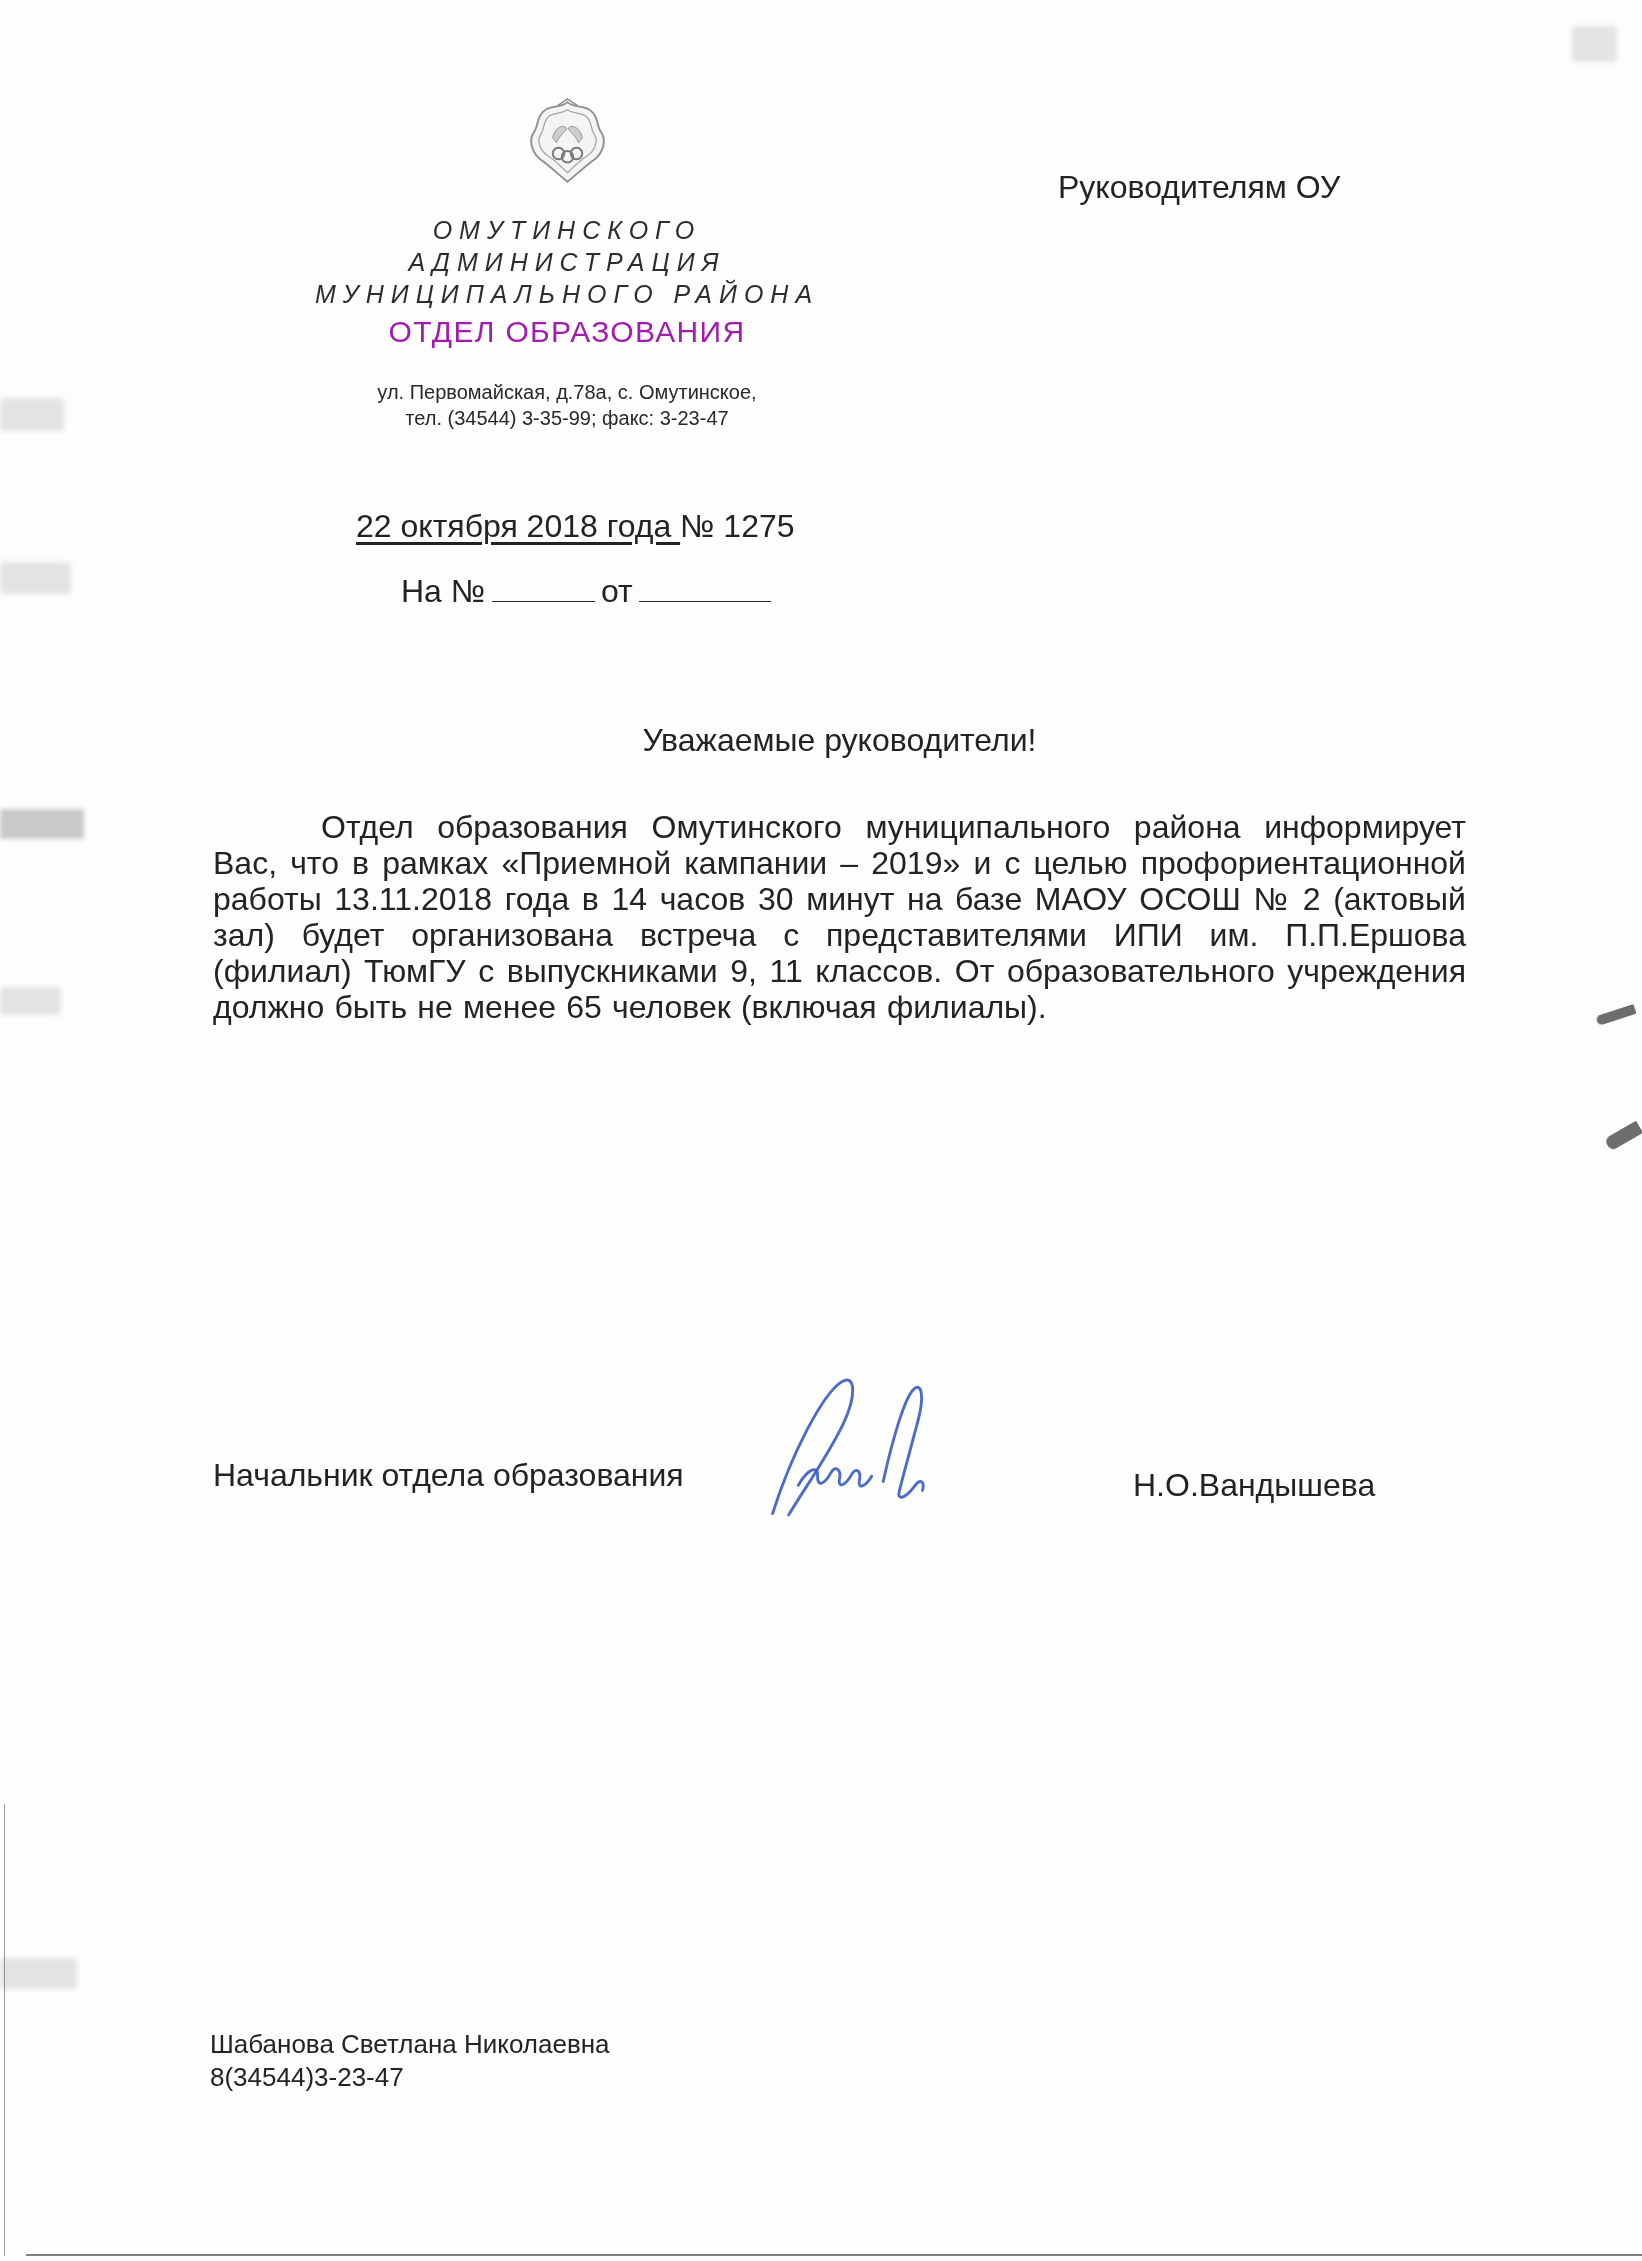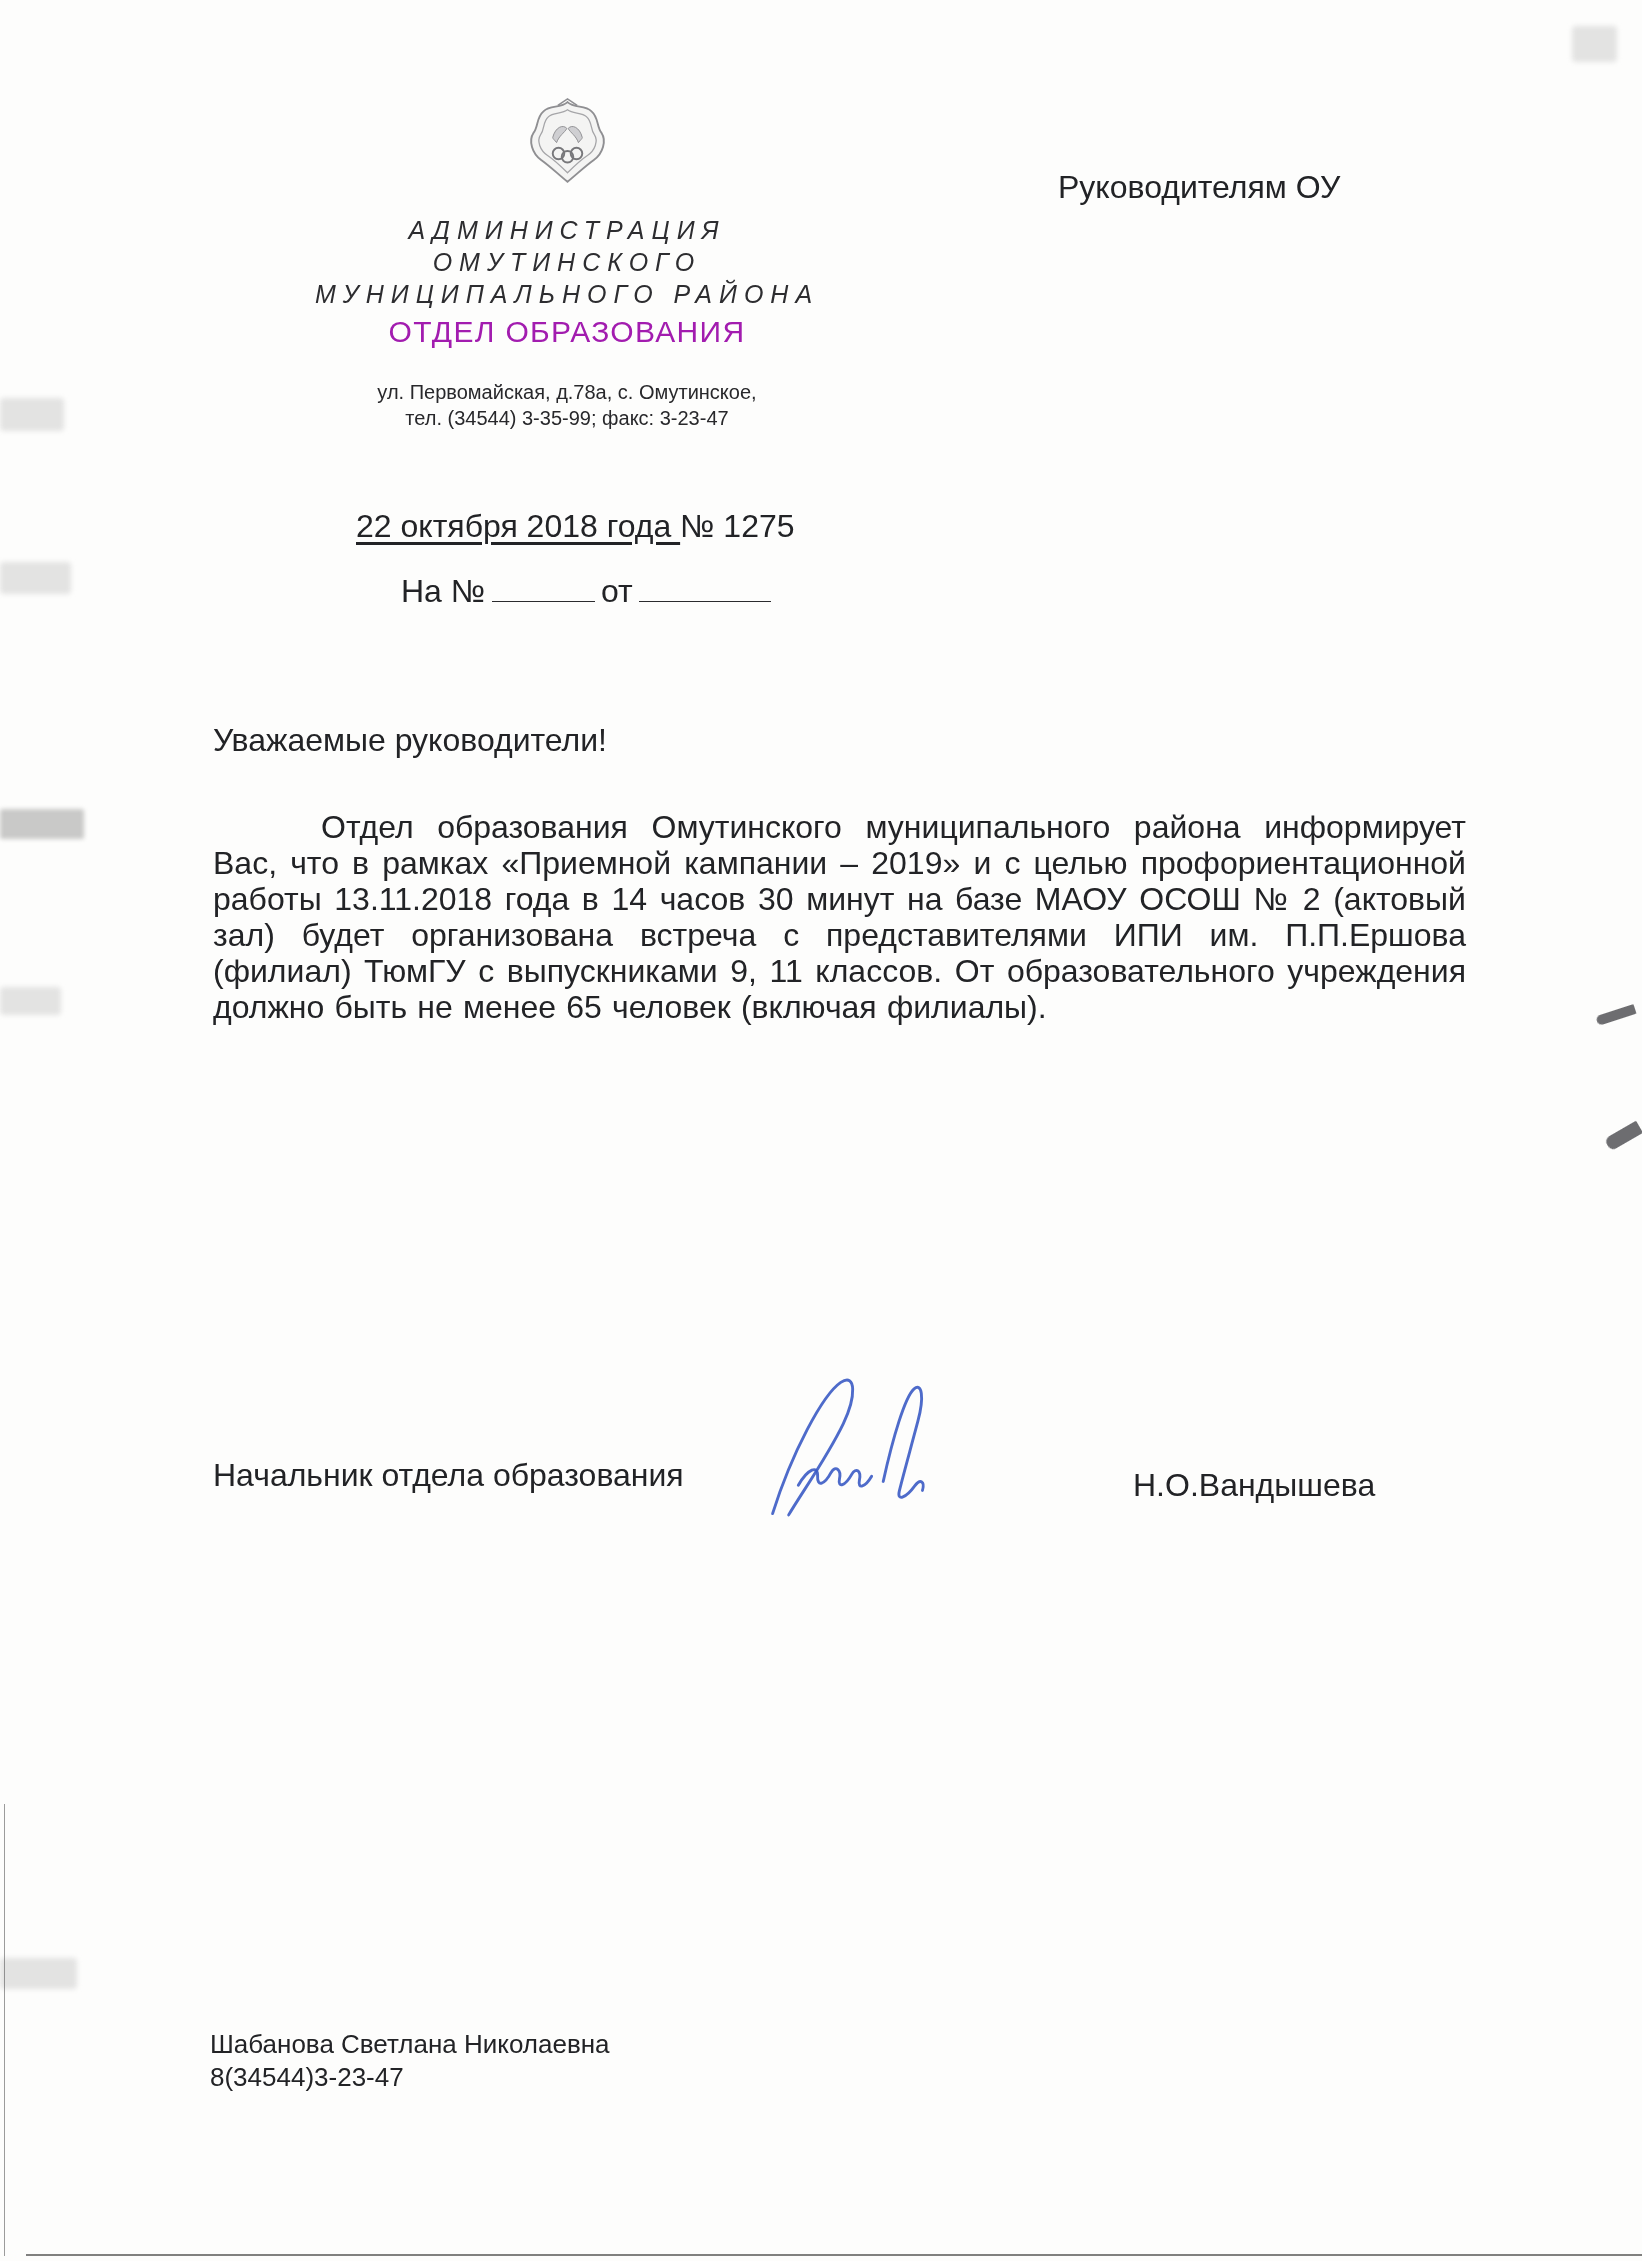--- a/index.html
+++ b/index.html
@@ -47,21 +47,21 @@
     display: inline-block; height: 28px;
     border-bottom: 1.9px solid #2b2b2e;
     vertical-align: baseline; margin: 0 6.4px;
   }
   .blank-num  { width: 103px; }
   .blank-date { width: 132px; }
 
   
   .salutation {
     position: absolute; left: 213px; top: 722px; width: 1253px;
-    text-align: left; font-size: 32px;
+    text-align: center; font-size: 32px;
   }
   .body-paragraph {
     position: absolute; left: 213px; top: 809px; width: 1253px;
     font-size: 32px; line-height: 36px;
     text-align: justify; text-indent: 108px;
     word-spacing: 1.3px;
   }
 
   
   .sign-title { position: absolute; left: 213px; top: 1457px; font-size: 32px; }
@@ -94,22 +94,22 @@
                  C56,99 64,107 75,118 C86,107 94,99 106,91 C118,83 123,68 117,59
                  C110,50 114,39 105,31 C97,23 84,27 75,20 Z" fill="none" stroke="#a5a5a8" stroke-width="2"></path>
         <path d="M52,63 C56,47 68,42 74,49 C70,56 62,60 58,71 C55,67 52,65 52,63 Z" fill="#cfcfd2" stroke="#8f8f92" stroke-width="1.5"></path>
         <path d="M98,63 C94,47 82,42 76,49 C80,56 88,60 92,71 C95,67 98,65 98,63 Z" fill="#cfcfd2" stroke="#8f8f92" stroke-width="1.5"></path>
         <circle cx="61" cy="88" r="9" fill="none" stroke="#77777a" stroke-width="3"></circle>
         <circle cx="75" cy="93" r="9" fill="none" stroke="#77777a" stroke-width="3"></circle>
         <circle cx="89" cy="88" r="9" fill="none" stroke="#77777a" stroke-width="3"></circle>
       </svg>
     </div>
 
+    <div class="org-line">ОМУТИНСКОГО</div>
     <div class="org-line">АДМИНИСТРАЦИЯ</div>
-    <div class="org-line">ОМУТИНСКОГО</div>
     <div class="org-line">МУНИЦИПАЛЬНОГО РАЙОНА</div>
     <div class="dept">ОТДЕЛ ОБРАЗОВАНИЯ</div>
 
     <div class="addr-block">
       <div class="addr">ул. Первомайская, д.78а, с. Омутинское,</div>
       <div class="addr">тел. (34544) 3-35-99; факс: 3-23-47</div>
     </div>
   </div>
 
   <div class="recipient">Руководителям ОУ</div>

